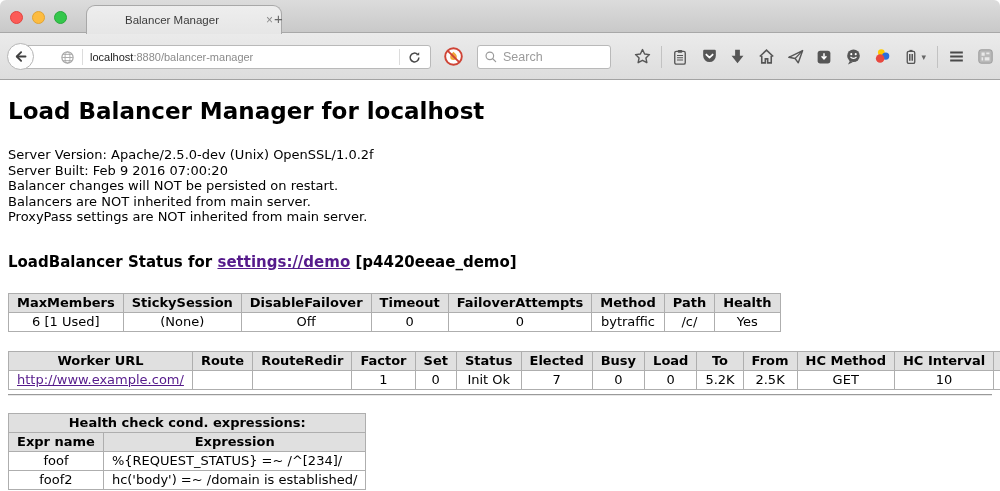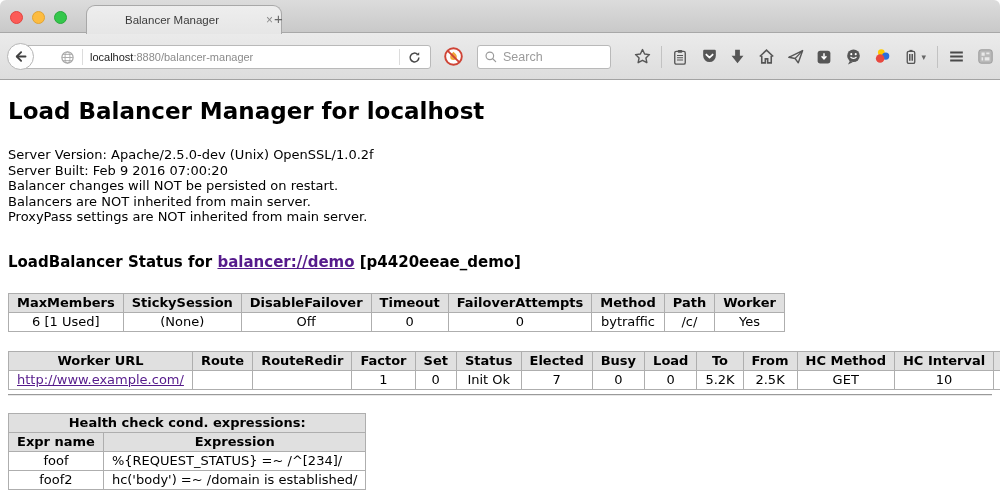--- a/index.html
+++ b/index.html
@@ -195,33 +195,33 @@
     <h1>Load Balancer Manager for localhost</h1>
 
     <div class="info-lines">
       <div>Server Version: Apache/2.5.0-dev (Unix) OpenSSL/1.0.2f</div>
       <div>Server Built: Feb 9 2016 07:00:20</div>
       <div>Balancer changes will NOT be persisted on restart.</div>
       <div>Balancers are NOT inherited from main server.</div>
       <div>ProxyPass settings are NOT inherited from main server.</div>
     </div>
 
-    <div class="status-heading"><span>LoadBalancer Status for </span><a href="#" class="purple-link">balancer://demo</a><span> [p4420eeae_demo]</span></div>
+    <div class="status-heading"><span>LoadBalancer Status for </span><a href="#" class="purple-link">settings://demo</a><span> [p4420eeae_demo]</span></div>
 
     <table>
       <tbody>
           <tr>
         <th>MaxMembers</th>
         <th>StickySession</th>
         <th>DisableFailover</th>
         <th>Timeout</th>
         <th>FailoverAttempts</th>
         <th>Method</th>
         <th>Path</th>
-        <th>Worker</th>
+        <th>Health</th>
       </tr>
       <tr>
         <td>6 [1 Used]</td>
         <td>(None)</td>
         <td>Off</td>
         <td>0</td>
         <td>0</td>
         <td>bytraffic</td>
         <td>/c/</td>
         <td>Yes</td>

